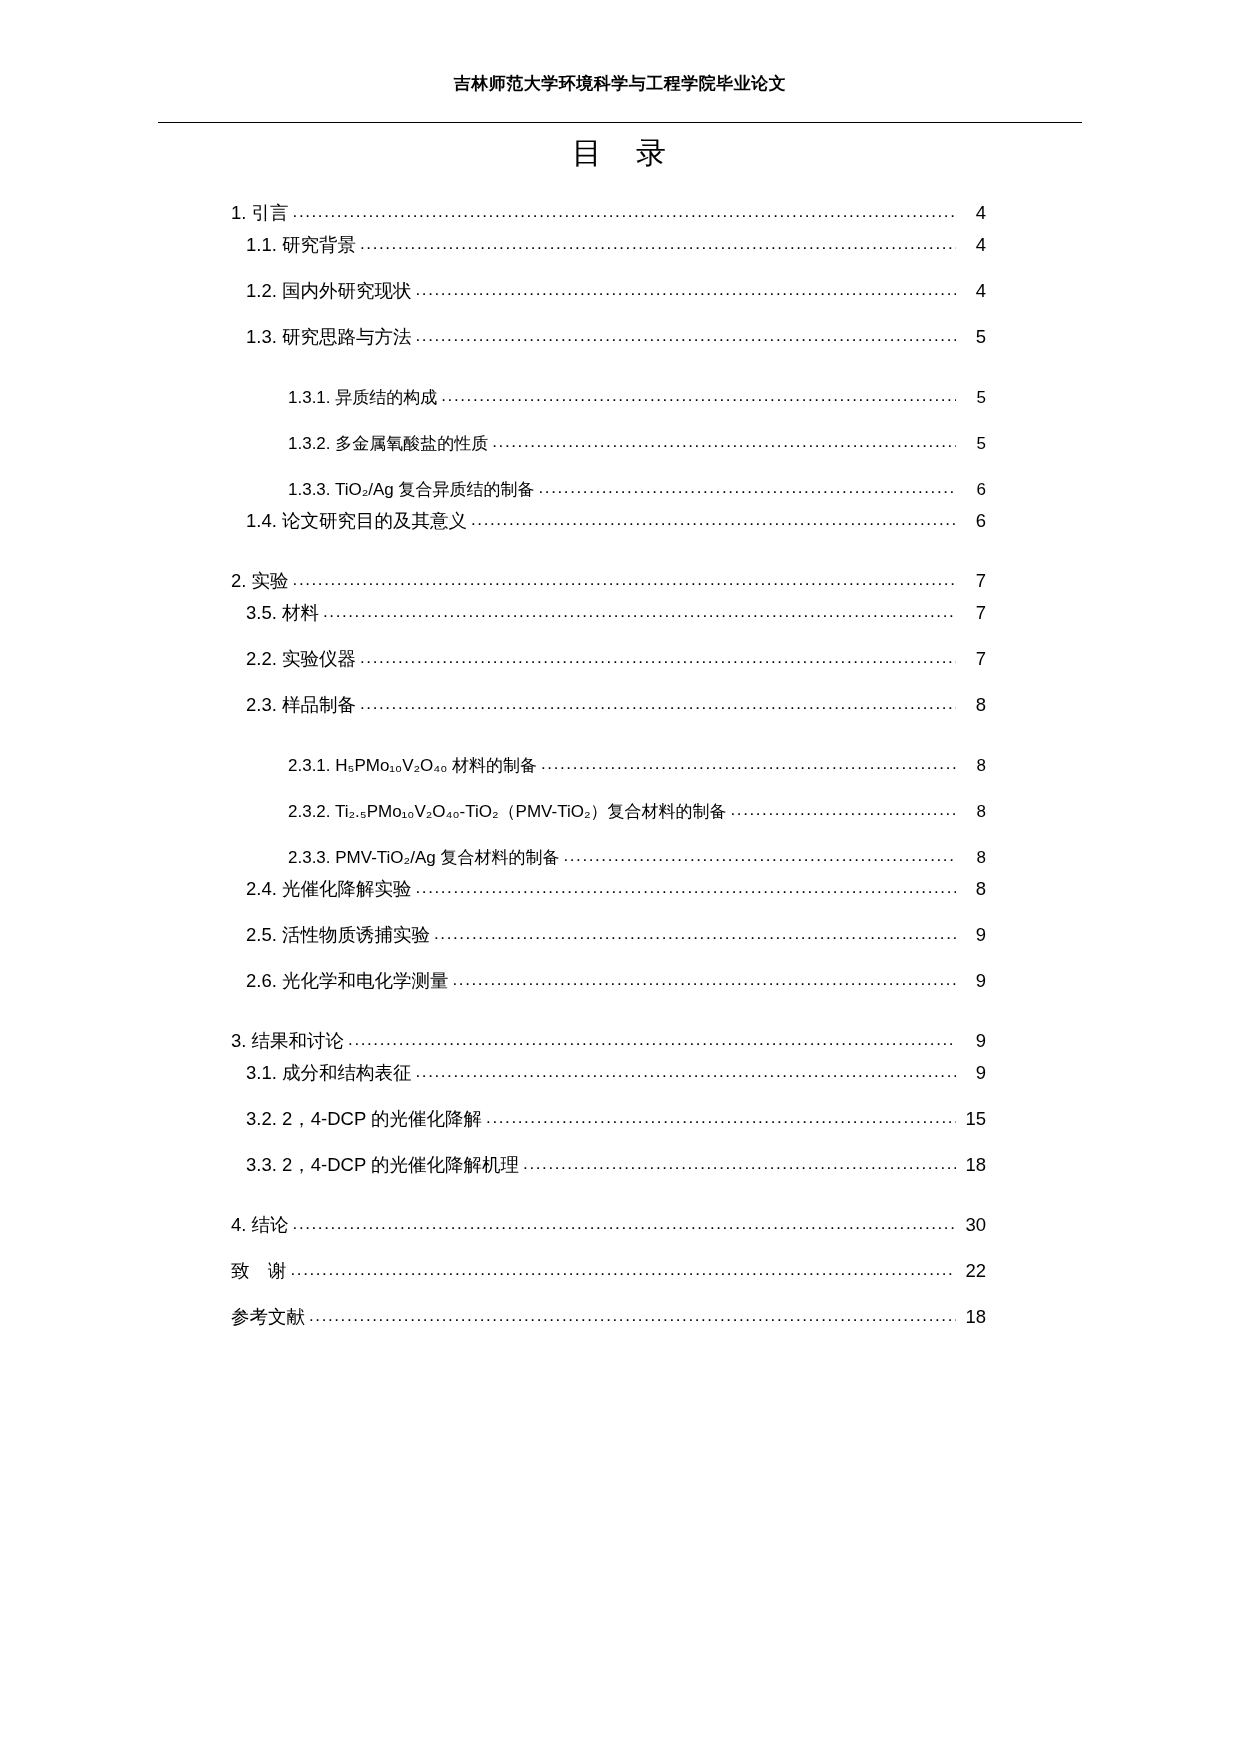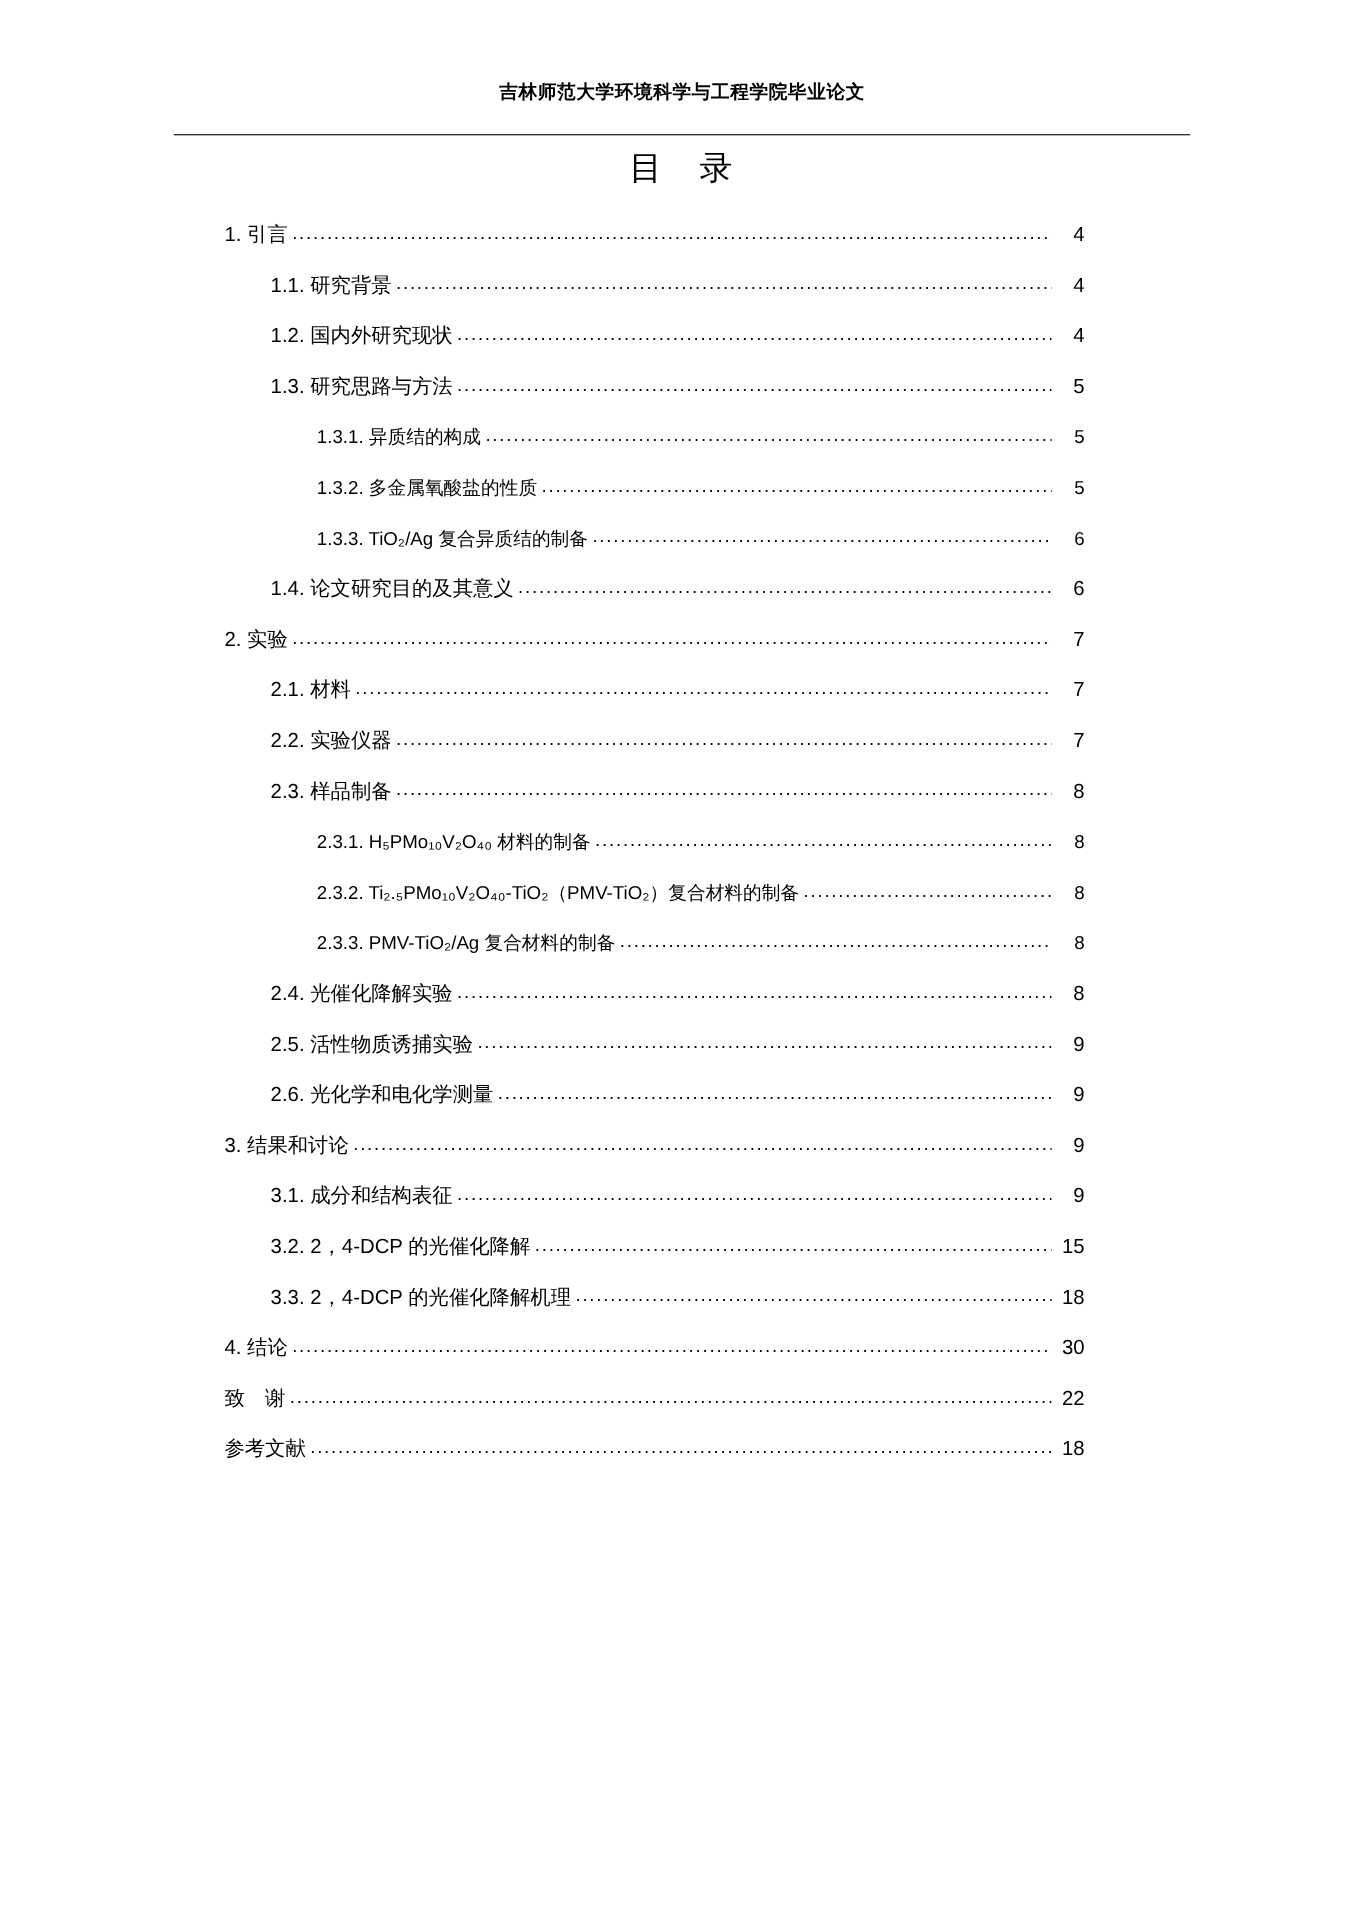--- a/index.html
+++ b/index.html
@@ -73,22 +73,22 @@
     position: relative;
     top: -2px;
   }
   .toc-row .pg {
     flex: 0 0 auto;
     padding-left: 6px;
     min-width: 24px;
     text-align: right;
   }
   
-  .lvl1 { padding-left: 8px; }
-  .lvl2 { padding-left: 50px; }
+  .lvl1 { padding-left: 8px; margin-left: 27px; }
+  .lvl2 { padding-left: 50px; align-items: center; }
   .lvl3 { padding-left: 92px; }
 
   .sz-sm { font-size: 17px; }
 
   .footer-pg {
     position: absolute;
     top: 1408px;
     left: 0;
     width: 1240px;
     text-align: center;
@@ -147,21 +147,21 @@
         <span class="txt">1.4. 论文研究目的及其意义</span>
         <span class="dots">................................................................................................................................................................</span>
         <span class="pg">6</span>
       </div>
       <div class="toc-row lvl1">
         <span class="txt">2. 实验</span>
         <span class="dots">................................................................................................................................................................</span>
         <span class="pg">7</span>
       </div>
       <div class="toc-row lvl2">
-        <span class="txt">2.1. 材料</span>
+        <span class="txt">3.5. 材料</span>
         <span class="dots">................................................................................................................................................................</span>
         <span class="pg">7</span>
       </div>
       <div class="toc-row lvl2">
         <span class="txt">2.2. 实验仪器</span>
         <span class="dots">................................................................................................................................................................</span>
         <span class="pg">7</span>
       </div>
       <div class="toc-row lvl2">
         <span class="txt">2.3. 样品制备</span>

